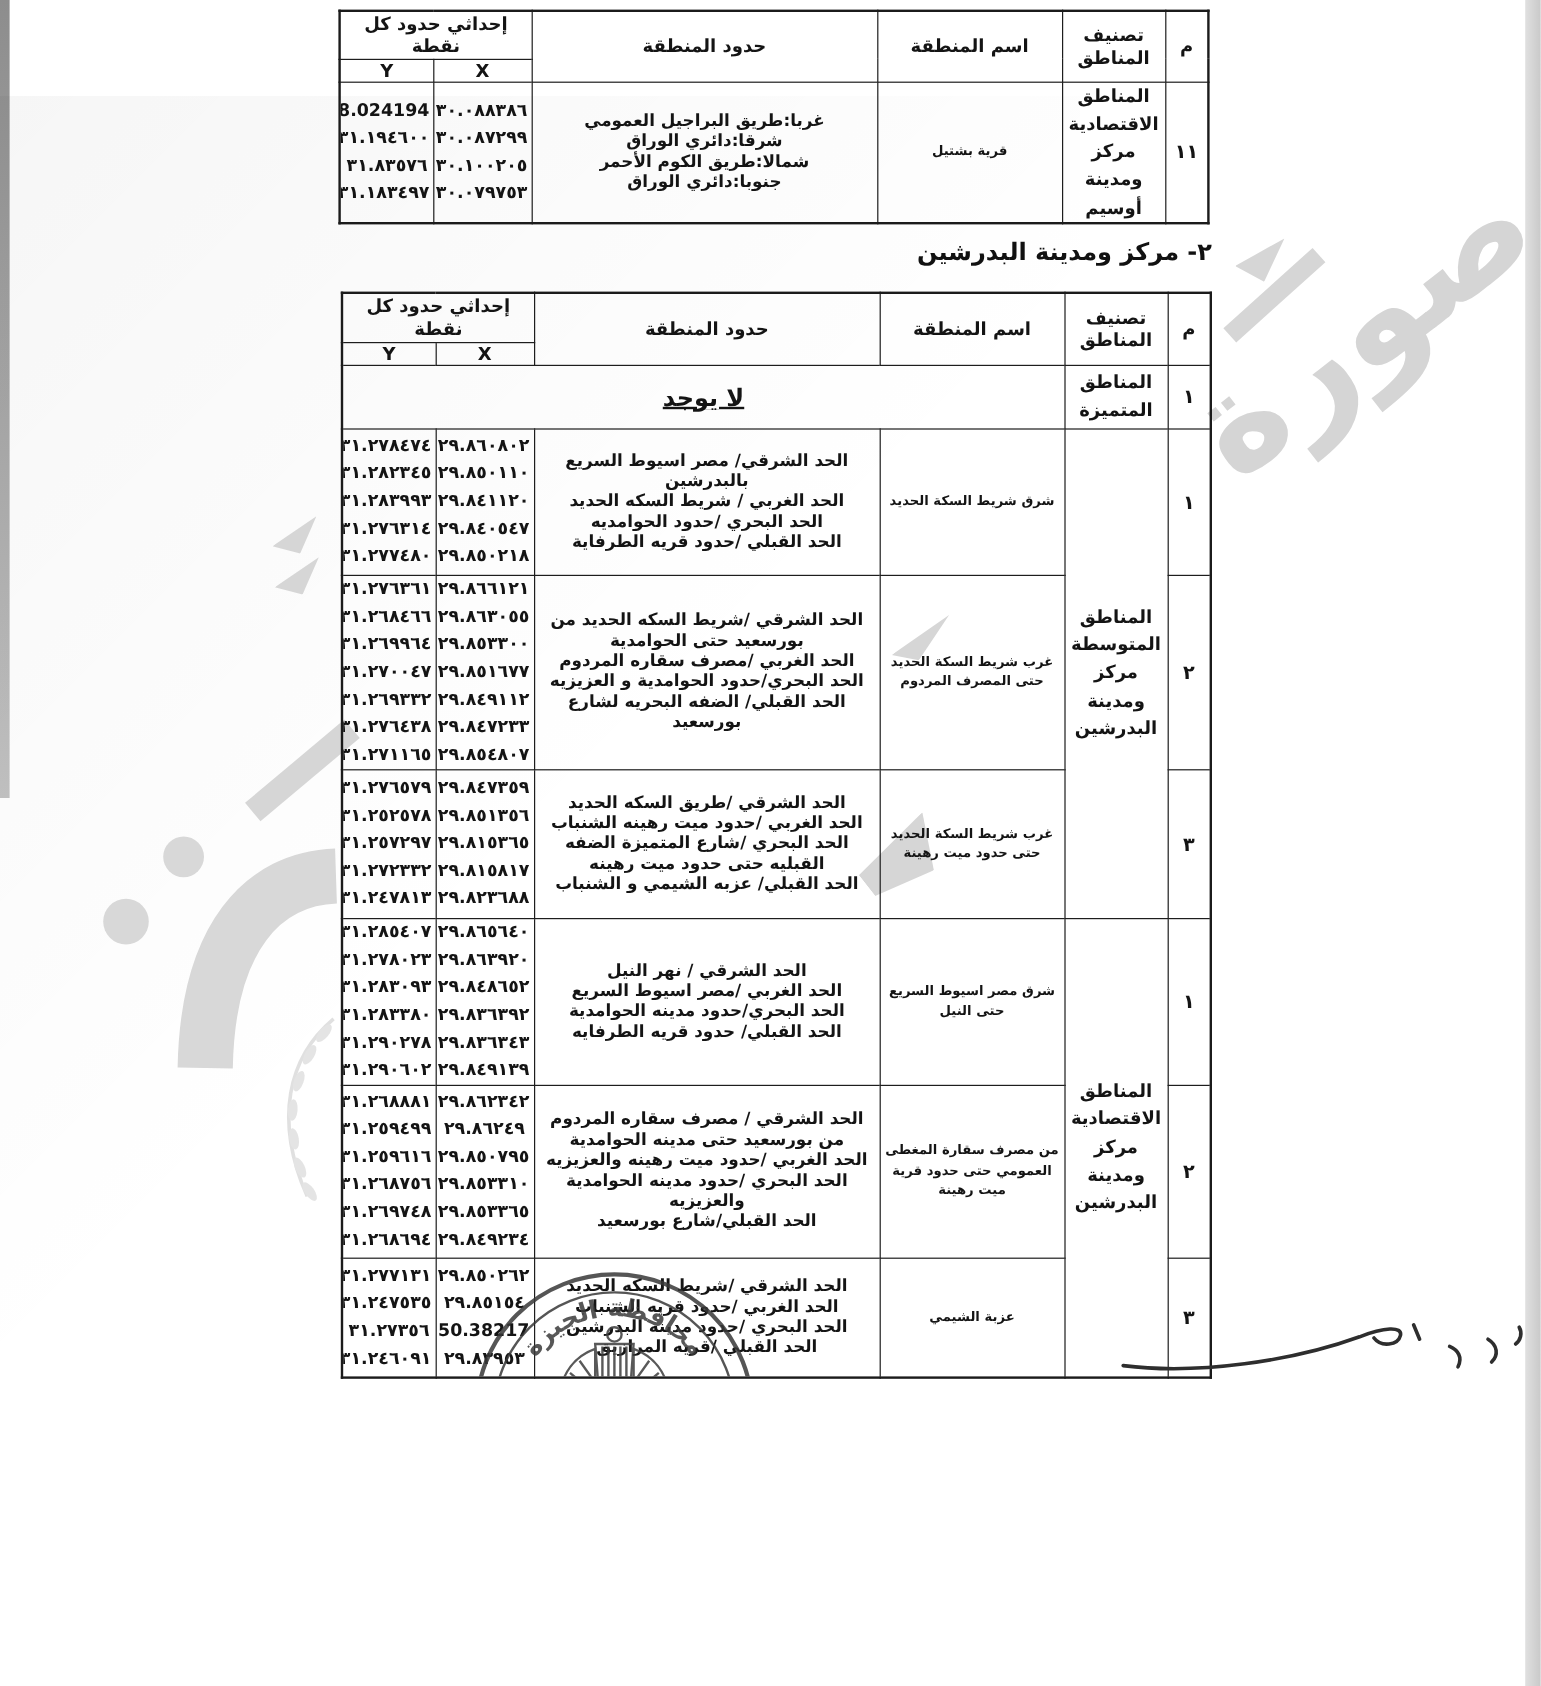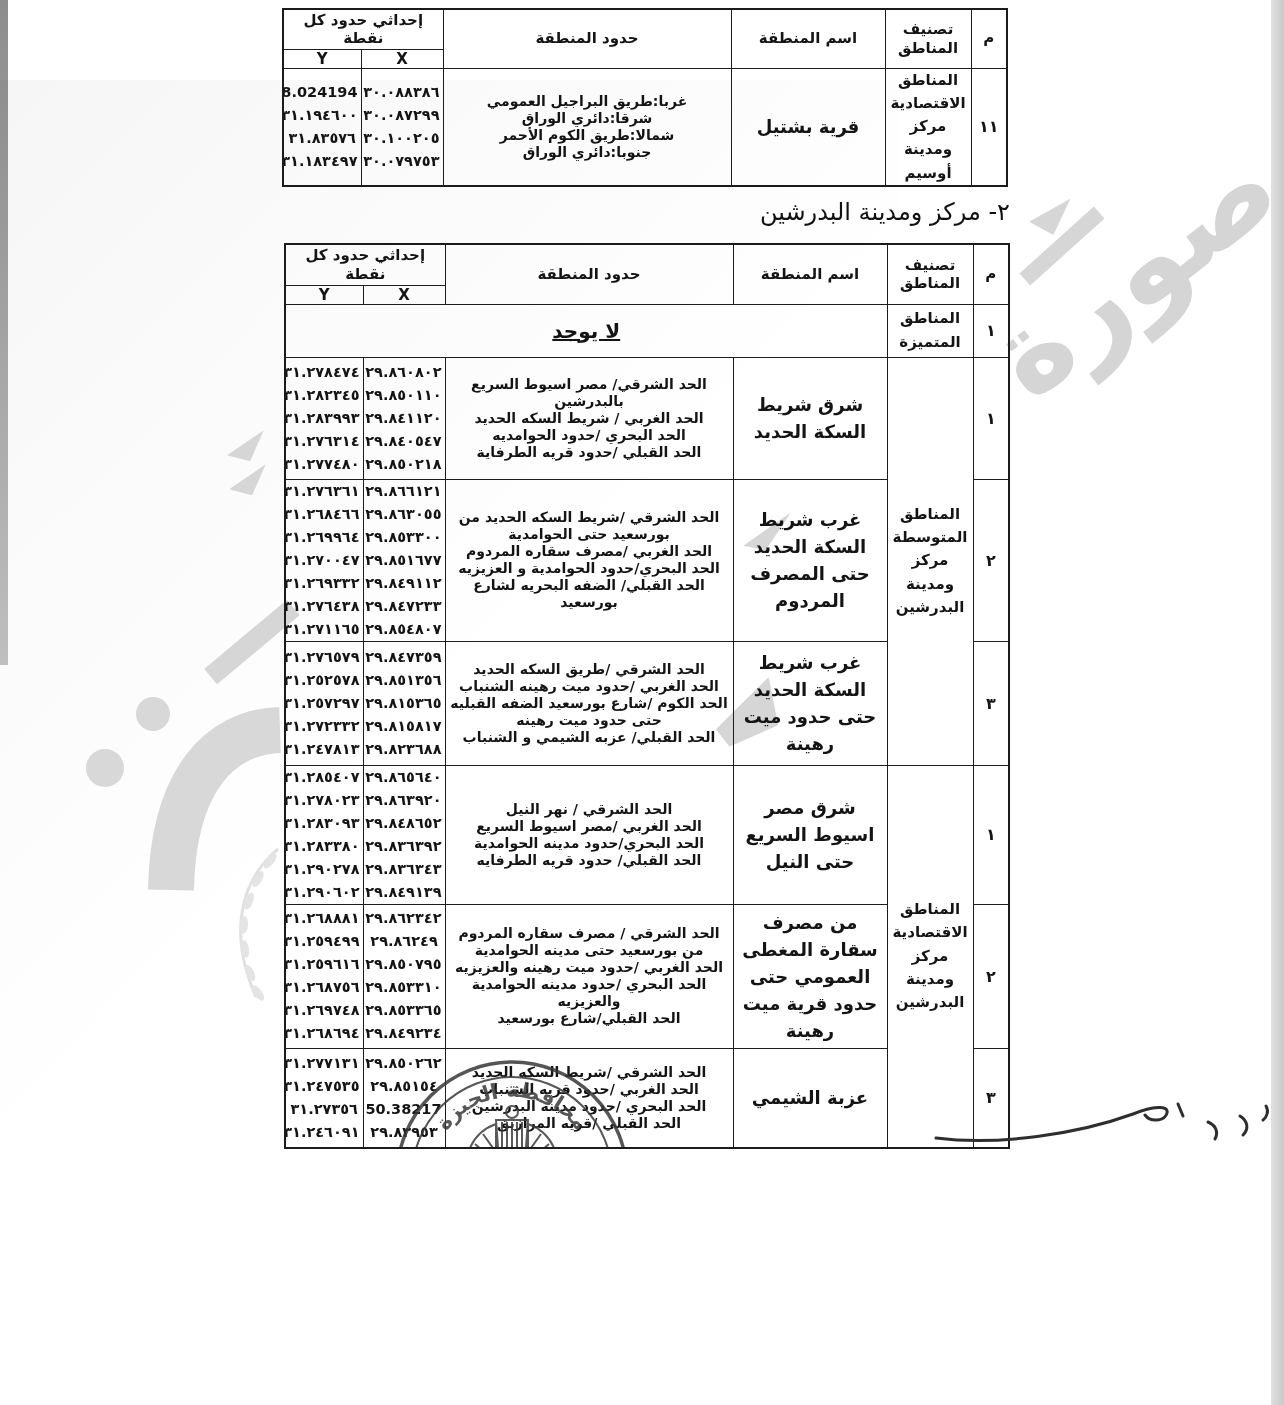--- a/index.html
+++ b/index.html
@@ -22,34 +22,34 @@
     transform:rotate(-38deg);transform-origin:left top;letter-spacing:4px;color:#d5d5d5;}
   .wm-bar{position:absolute;background:#d6d6d6;}
   .bar1{left:1012px;top:238px;width:100px;height:16px;transform:rotate(-42deg);}
   .bar2{left:1032px;top:203px;width:46px;height:26px;transform:rotate(-42deg);clip-path:polygon(0 0,100% 40%,20% 100%);}
   .bar3{left:198px;top:632px;width:108px;height:20px;transform:rotate(-40deg);}
   .bar4{left:228px;top:438px;width:44px;height:20px;transform:rotate(-42deg);clip-path:polygon(0 0,100% 30%,30% 100%);}
   .bar5{left:230px;top:472px;width:44px;height:20px;transform:rotate(-42deg);clip-path:polygon(0 0,100% 30%,30% 100%);}
   .bar6{left:742px;top:525px;width:58px;height:18px;transform:rotate(-40deg);clip-path:polygon(0 0,100% 30%,25% 100%);}
   .bar7{left:716px;top:695px;width:74px;height:44px;transform:rotate(-38deg);clip-path:polygon(0 20%,100% 0,70% 100%,0 70%);}
   
-  .section-title{position:absolute;top:198px;right:274px;font-size:24px;font-weight:normal;color:#111;}
+  .section-title{position:absolute;top:198px;right:274px;font-size:20px;font-weight:bold;color:#111;}
   
   table.doc{border-collapse:collapse;table-layout:fixed;position:absolute;
     background:transparent;}
   table.doc th,table.doc td{border:1.6px solid #1d1d1d;padding:0 3px;
     vertical-align:middle;text-align:center;font-weight:bold;overflow:hidden;}
   table.doc{border:2px solid #1b1b1b;}
   .t1{left:282px;top:8px;width:724px;}
   .t2{left:284px;top:243px;width:724px;}
   th.hcell{font-size:15px;line-height:1.25;}
   th.sub{font-size:15px;height:18px;line-height:16px;font-family:"DejaVu Sans",sans-serif;}
   td.serial{font-size:16px;margin-top:40px;}
   td.cls{font-size:15px;line-height:1.55;padding:0 2px;}
-  td.nm{font-size:18px;line-height:1.5;}
+  td.nm{font-size:11px;line-height:1.5;}
   td.bnd{font-size:14px;line-height:17px;white-space:pre-line;}
   td.num{font-size:14.5px;line-height:23px;white-space:pre-line;letter-spacing:0.4px;}
   td.none{font-size:20px;text-decoration:underline;}
   
   .t1 tr.h1{height:40px}.t1 tr.h2{height:18px}.t1 tr.d1{height:117px}
   
   .t2 tr.h1{height:41px}.t2 tr.h2{height:19px}
   .t2 tr.rA{height:53px}.t2 tr.r1{height:122px}.t2 tr.r2{height:155px}
   .t2 tr.r3{height:124px}.t2 tr.r4{height:139px}.t2 tr.r5{height:144px}
   .t2 tr.r6{height:100px}
@@ -206,21 +206,21 @@
 ٣١.٢٧٠٠٤٧
 ٣١.٢٦٩٣٣٢
 ٣١.٢٧٦٤٣٨
 ٣١.٢٧١١٦٥</td>
   </tr>
   <tr class="r3">
     <td class="serial">٣</td>
     <td class="nm">غرب شريط السكة الحديد حتى حدود ميت رهينة</td>
     <td class="bnd">الحد الشرقي /طريق السكه الحديد
 الحد الغربي /حدود ميت رهينه الشنباب
-الحد الكوم /شارع  بورسعيد الضفه القبليه حتى حدود ميت رهينه
+الحد البحري /شارع  المتميزة الضفه القبليه حتى حدود ميت رهينه
 الحد القبلي/ عزبه الشيمي و الشنباب</td>
     <td class="num">٢٩.٨٤٧٣٥٩
 ٢٩.٨٥١٣٥٦
 ٢٩.٨١٥٣٦٥
 ٢٩.٨١٥٨١٧
 ٢٩.٨٢٣٦٨٨</td>
     <td class="num">٣١.٢٧٦٥٧٩
 ٣١.٢٥٢٥٧٨
 ٣١.٢٥٧٢٩٧
 ٣١.٢٧٢٣٣٢

